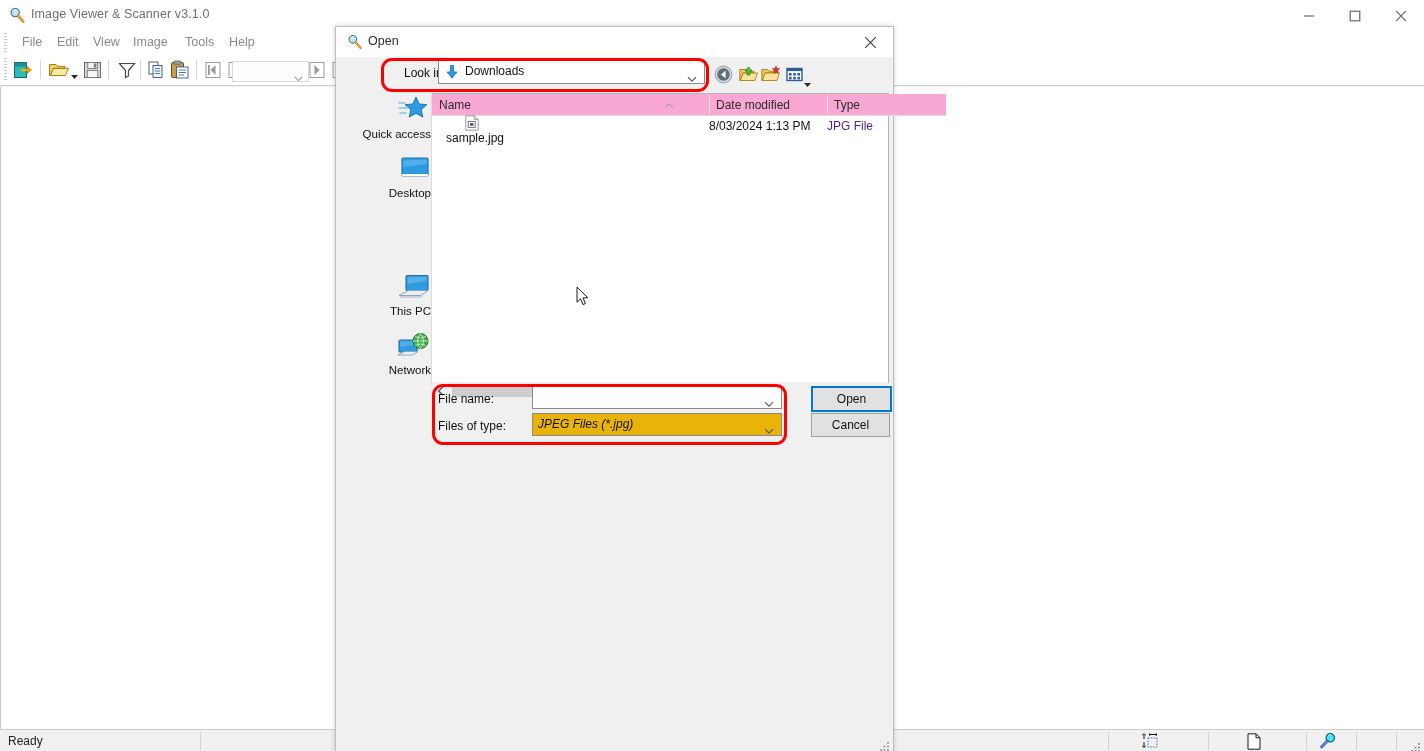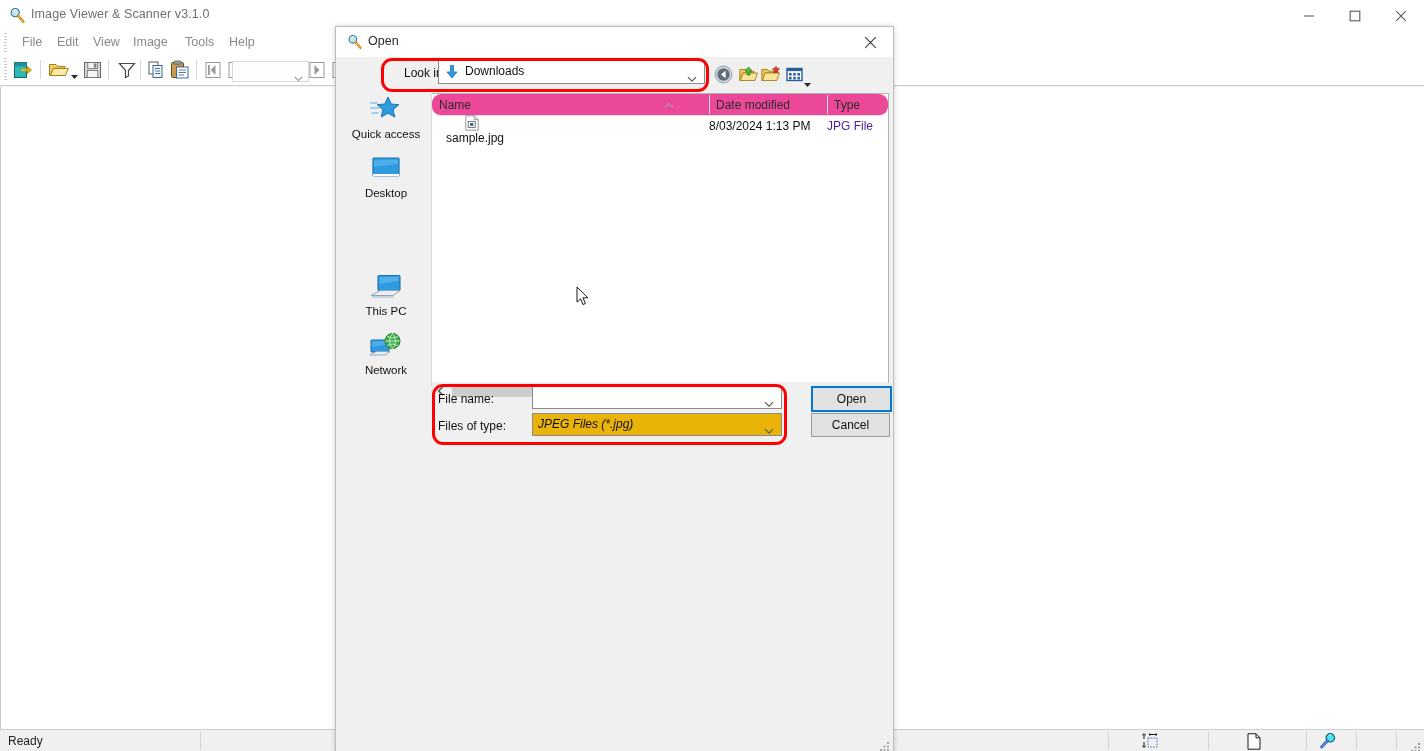--- a/index.html
+++ b/index.html
@@ -193,33 +193,33 @@
   #hl-lookin { left: 45px; top: 31px; width: 322px; height: 28px; }
   #hl-form   { left: 96px; top: 357px; width: 349px; height: 55px; }
 
   .places {
     position: absolute; left: 5px; top: 66px; width: 90px; height: 293px;
     background: #f0f0f0;
     border-right: 1px solid #dcdcdc;
   }
   .place {
     position: absolute; left: 0; width: 90px; height: 58px;
-    display: flex; flex-direction: column; align-items: center; justify-content: flex-start;
+    display: flex; flex-direction: column; align-items: flex-end; justify-content: flex-start;
   }
   .place .pic { height: 34px; display: flex; align-items: center; justify-content: center; }
   .place .lbl { font-size: 11.5px; color: #111; margin-top: 1px; white-space: nowrap; }
 
   .filelist {
     position: absolute; left: 96px; top: 66px; width: 456px; height: 288px;
     background: #ffffff;
     border: 1px solid #b4b4b4; border-left: none;
   }
   .fl-header {
-    position: absolute; left: 0; top: 0; width: 456px; height: 21px;
-    background: #ec4899; border-bottom: 1px solid #dcdcdc; border-radius: 9px;
+    position: absolute; left: 0; top: 0; width: 514px; height: 21px;
+    background: #f9a8d4; border-bottom: 1px solid #dcdcdc;
   }
   .fl-col {
     position: absolute; top: 0; height: 21px;
     font-size: 12px; color: #2b2b2b;
     display: flex; align-items: center;
     padding-left: 7px; box-sizing: border-box;
   }
   .fl-colsep { position: absolute; top: 1px; width: 1px; height: 19px; background: #e0e0e0; }
   .fl-sortmark {
     position: absolute; top: 0px; left: 232px; width: 10px; height: 5px;

